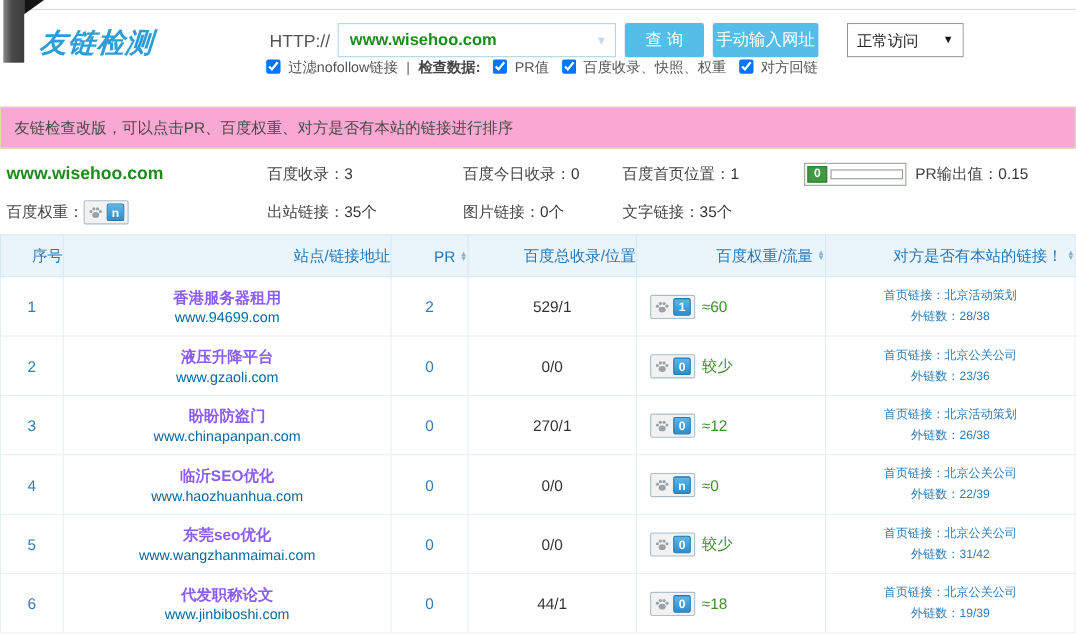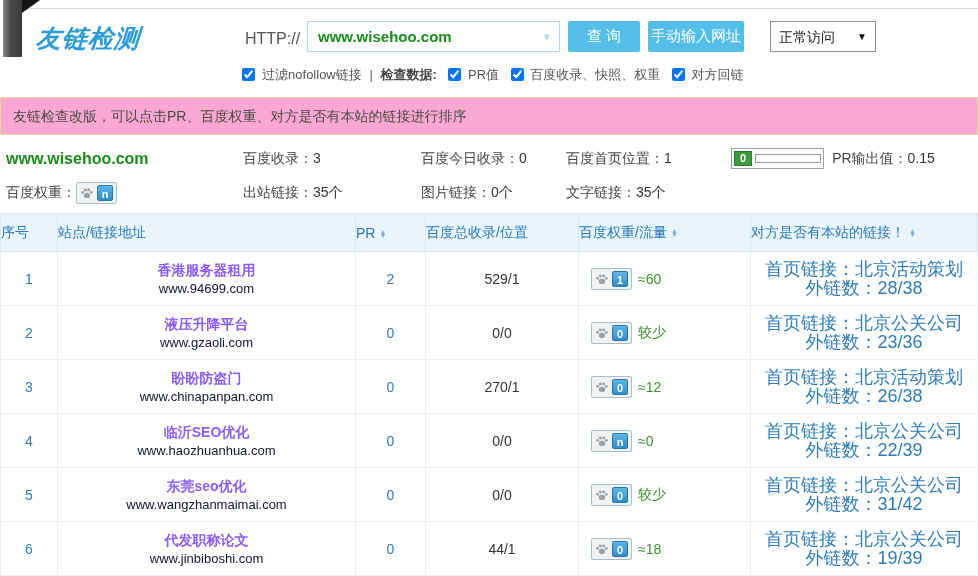--- a/index.html
+++ b/index.html
@@ -26,21 +26,21 @@
     font-family:"Liberation Sans","DejaVu Sans",sans-serif; }
   .btn-query { left:568px; width:72px; }
   .btn-manual { left:648px; width:96px; }
   .select-wrap { position:absolute; left:770px; top:21px; width:106px; height:31px;
     border:1px solid #919191; background:#fff; }
   .select-wrap select { width:100%; height:100%; border:none; outline:none; appearance:none;
     -webkit-appearance:none; padding-left:8px; font-size:14px; color:#222; background:#fff;
     font-family:"Liberation Sans","DejaVu Sans",sans-serif; }
   .select-arrow { position:absolute; right:8px; top:9px; font-size:10px; color:#111;
     pointer-events:none; }
-  .filters { position:absolute; top:66px; left:0; right:0; text-align:center; font-size:13px;
+  .filters { position:absolute; top:52px; left:0; right:0; text-align:center; font-size:13px;
     color:#555; }
   .filters input[type=checkbox] { vertical-align:-2px; margin:0 3px 0 8px; }
   .filters .bold { font-weight:bold; color:#444; }
   .filters .sep { margin:0 4px; color:#666; }
 
   
   .notice { margin-top:5px; height:38px; line-height:36px; background:#f9a8d4;
     border:1px solid #dede96; font-size:14px; color:#4a4a42; padding-left:12px; }
 
   
@@ -61,33 +61,33 @@
   .badge { display:inline-flex; align-items:center; border:1px solid #a9bfcc; background:#f2f2f2;
     padding:2px 3px; gap:3px; border-radius:2px; }
   .paw { width:14px; height:14px; display:block; }
   .badge-num { background:linear-gradient(#5cb6e8,#2e8ecb); color:#fff; font-size:11px;
     font-weight:bold; width:16px; height:16px; line-height:16px; text-align:center;
     border:1px solid #2579ad; border-radius:2px; }
 
   
   table { width:100%; border-collapse:collapse; table-layout:fixed; }
   thead th { background:#eaf5fb; color:#2878b8; font-weight:normal; font-size:14px; height:38px;
-    border:1px solid #d6e9f3; text-align:left; cursor:pointer; }
+    border:1px solid #d6e9f3; text-align:right; cursor:pointer; }
   tbody td { border:1px solid #e7eff5; text-align:center; height:54px; font-size:14px;
     color:#333; background:#fff; }
   .sort { display:inline-flex; flex-direction:column; vertical-align:middle; margin-left:4px;
     line-height:4px; }
   .sort span { font-size:7px; color:#86b4d6; }
   td.col-num, td.col-pr { color:#2e7cb8; }
   .site-name { font-weight:bold; color:#8b5cf6; font-size:14px; line-height:20px; }
-  .site-url { color:#0f172a; font-size:13px; line-height:18px; }
+  .site-url { color:#0369a1; font-size:13px; line-height:18px; }
   td.col-weight { text-align:left; padding-left:12px; }
   .weight-inner { display:flex; align-items:center; gap:6px; }
   .traffic { color:#3e8e2e; font-size:14px; }
-  td.col-links { color:#2e7cb8; font-size:18px; }
+  td.col-links { color:#2e7cb8; font-size:11px; }
   .link-line { line-height:19px; cursor:pointer; }
 </style>
 </head>
 <body>
 
 <div class="header">
   <div class="top-line"></div>
   <div class="ribbon"></div>
   <div class="ribbon-fold"></div>
   <div class="logo-title">友链检测</div>

